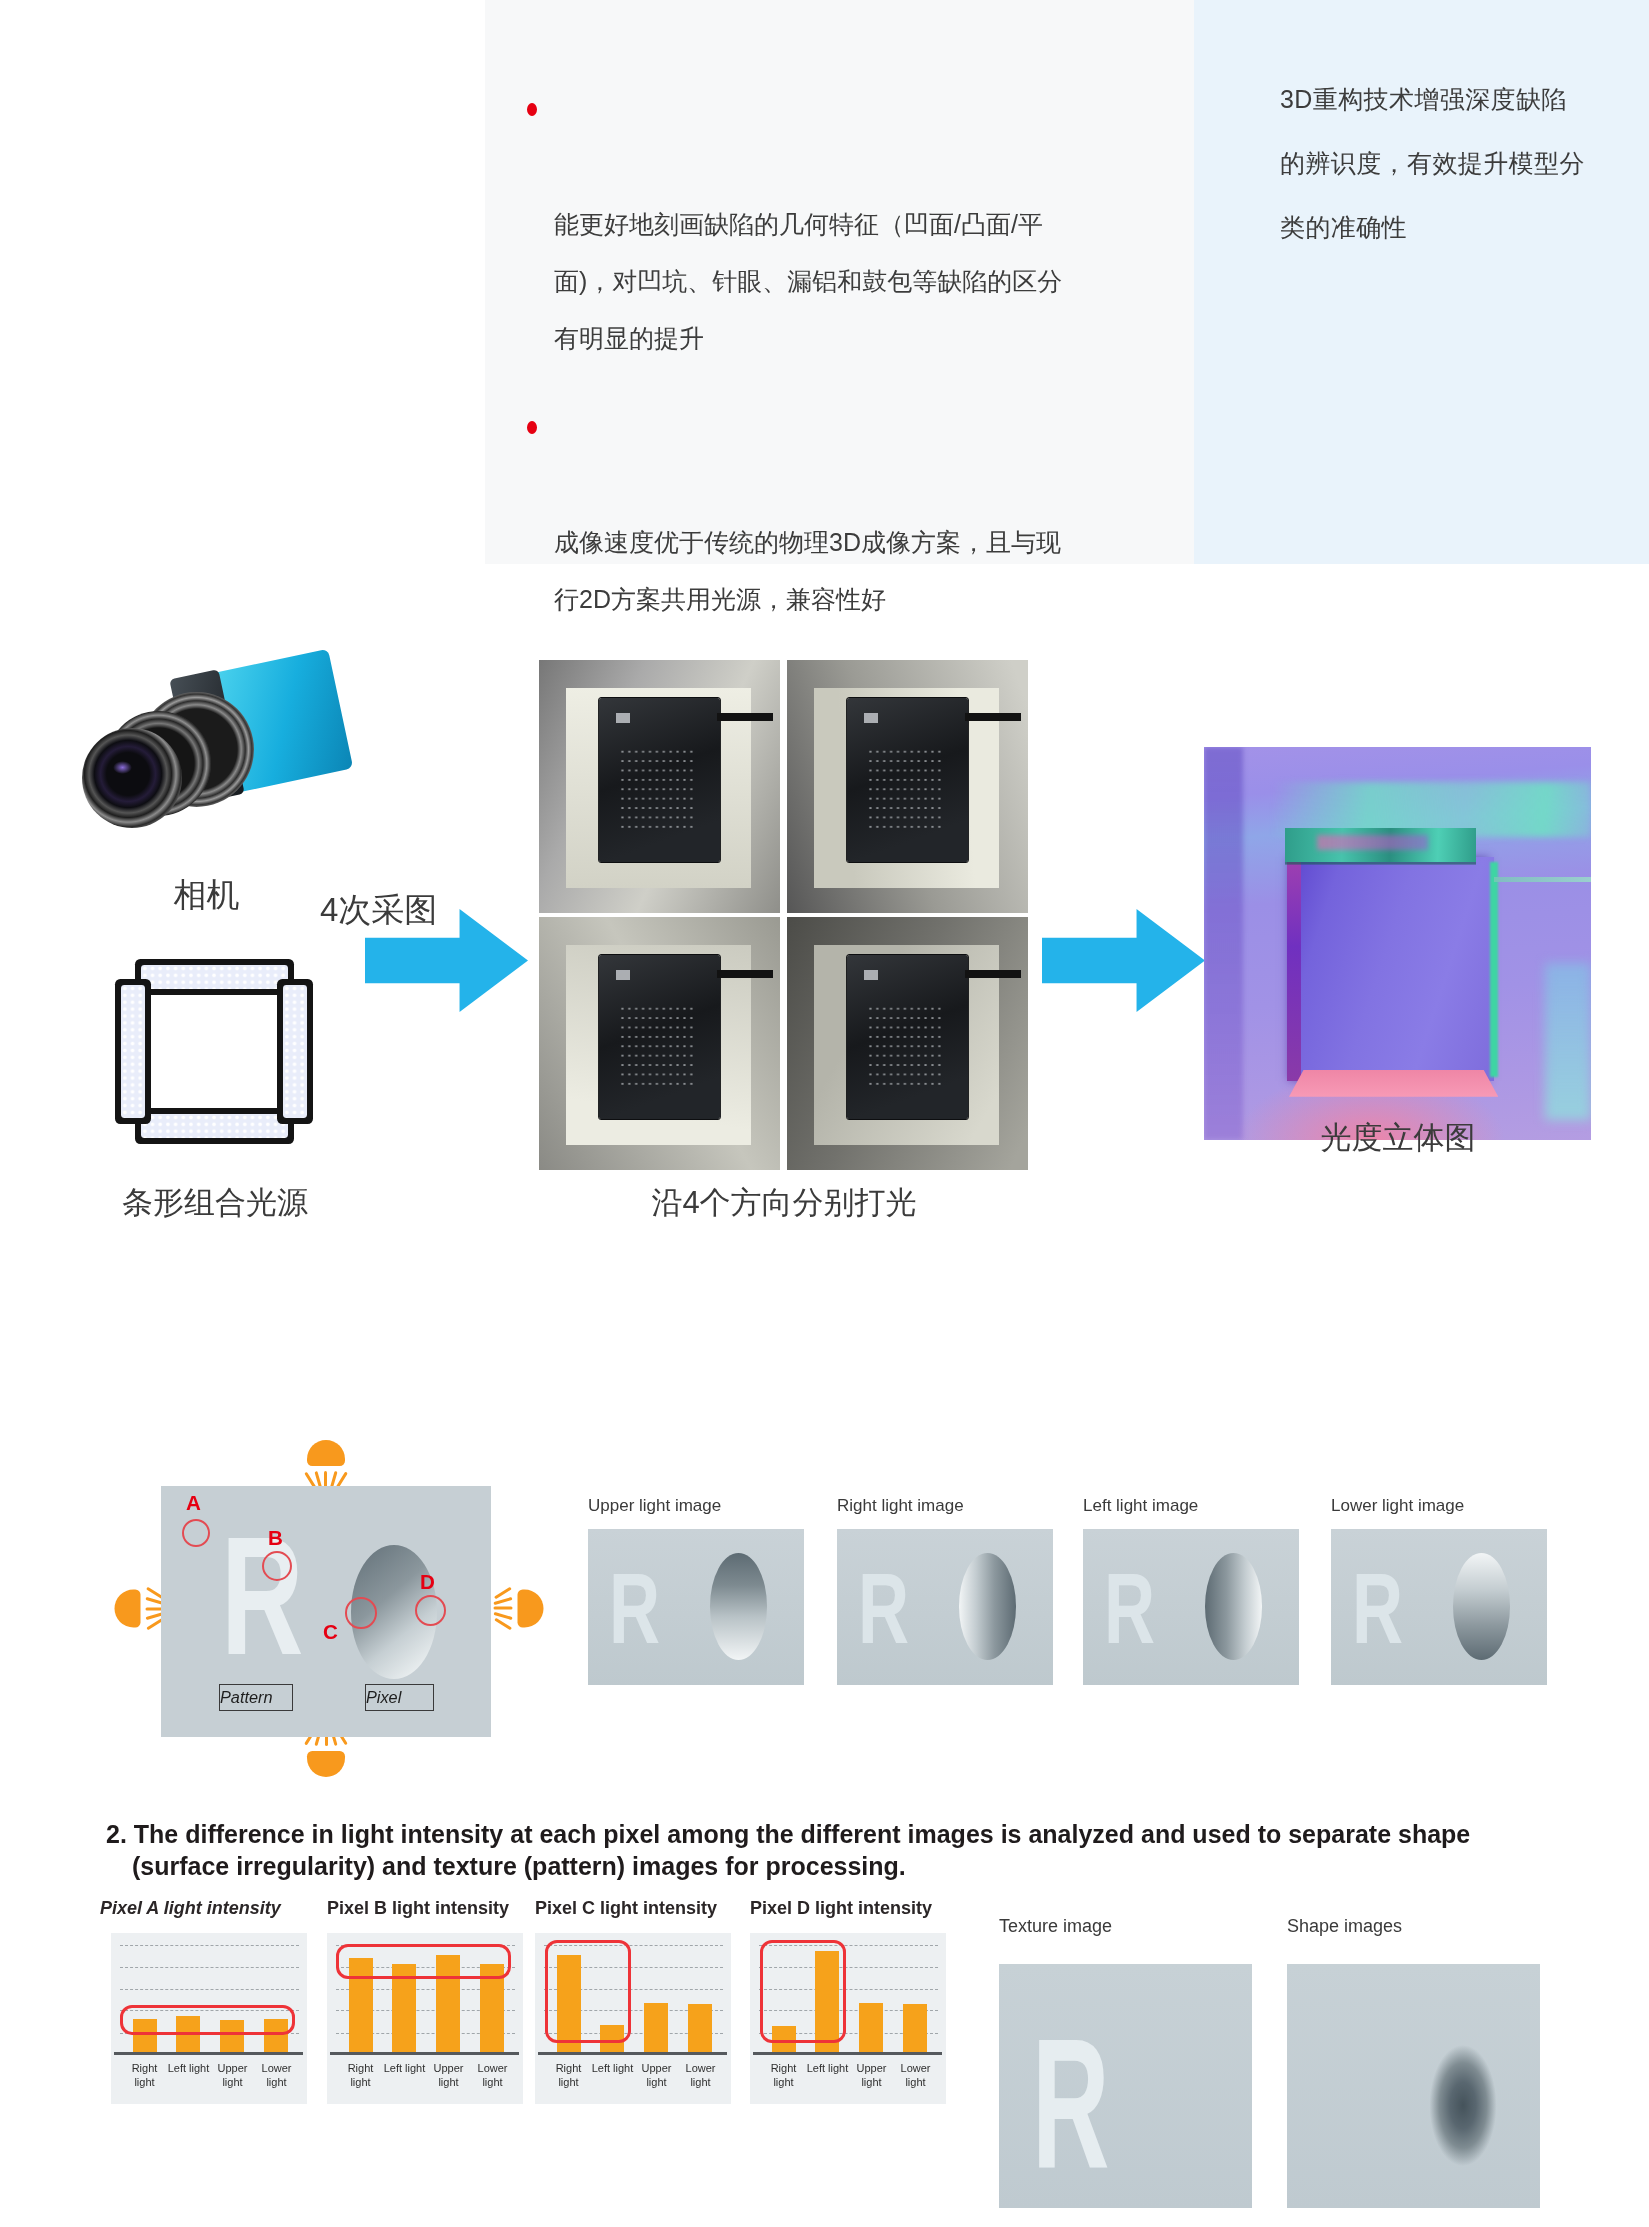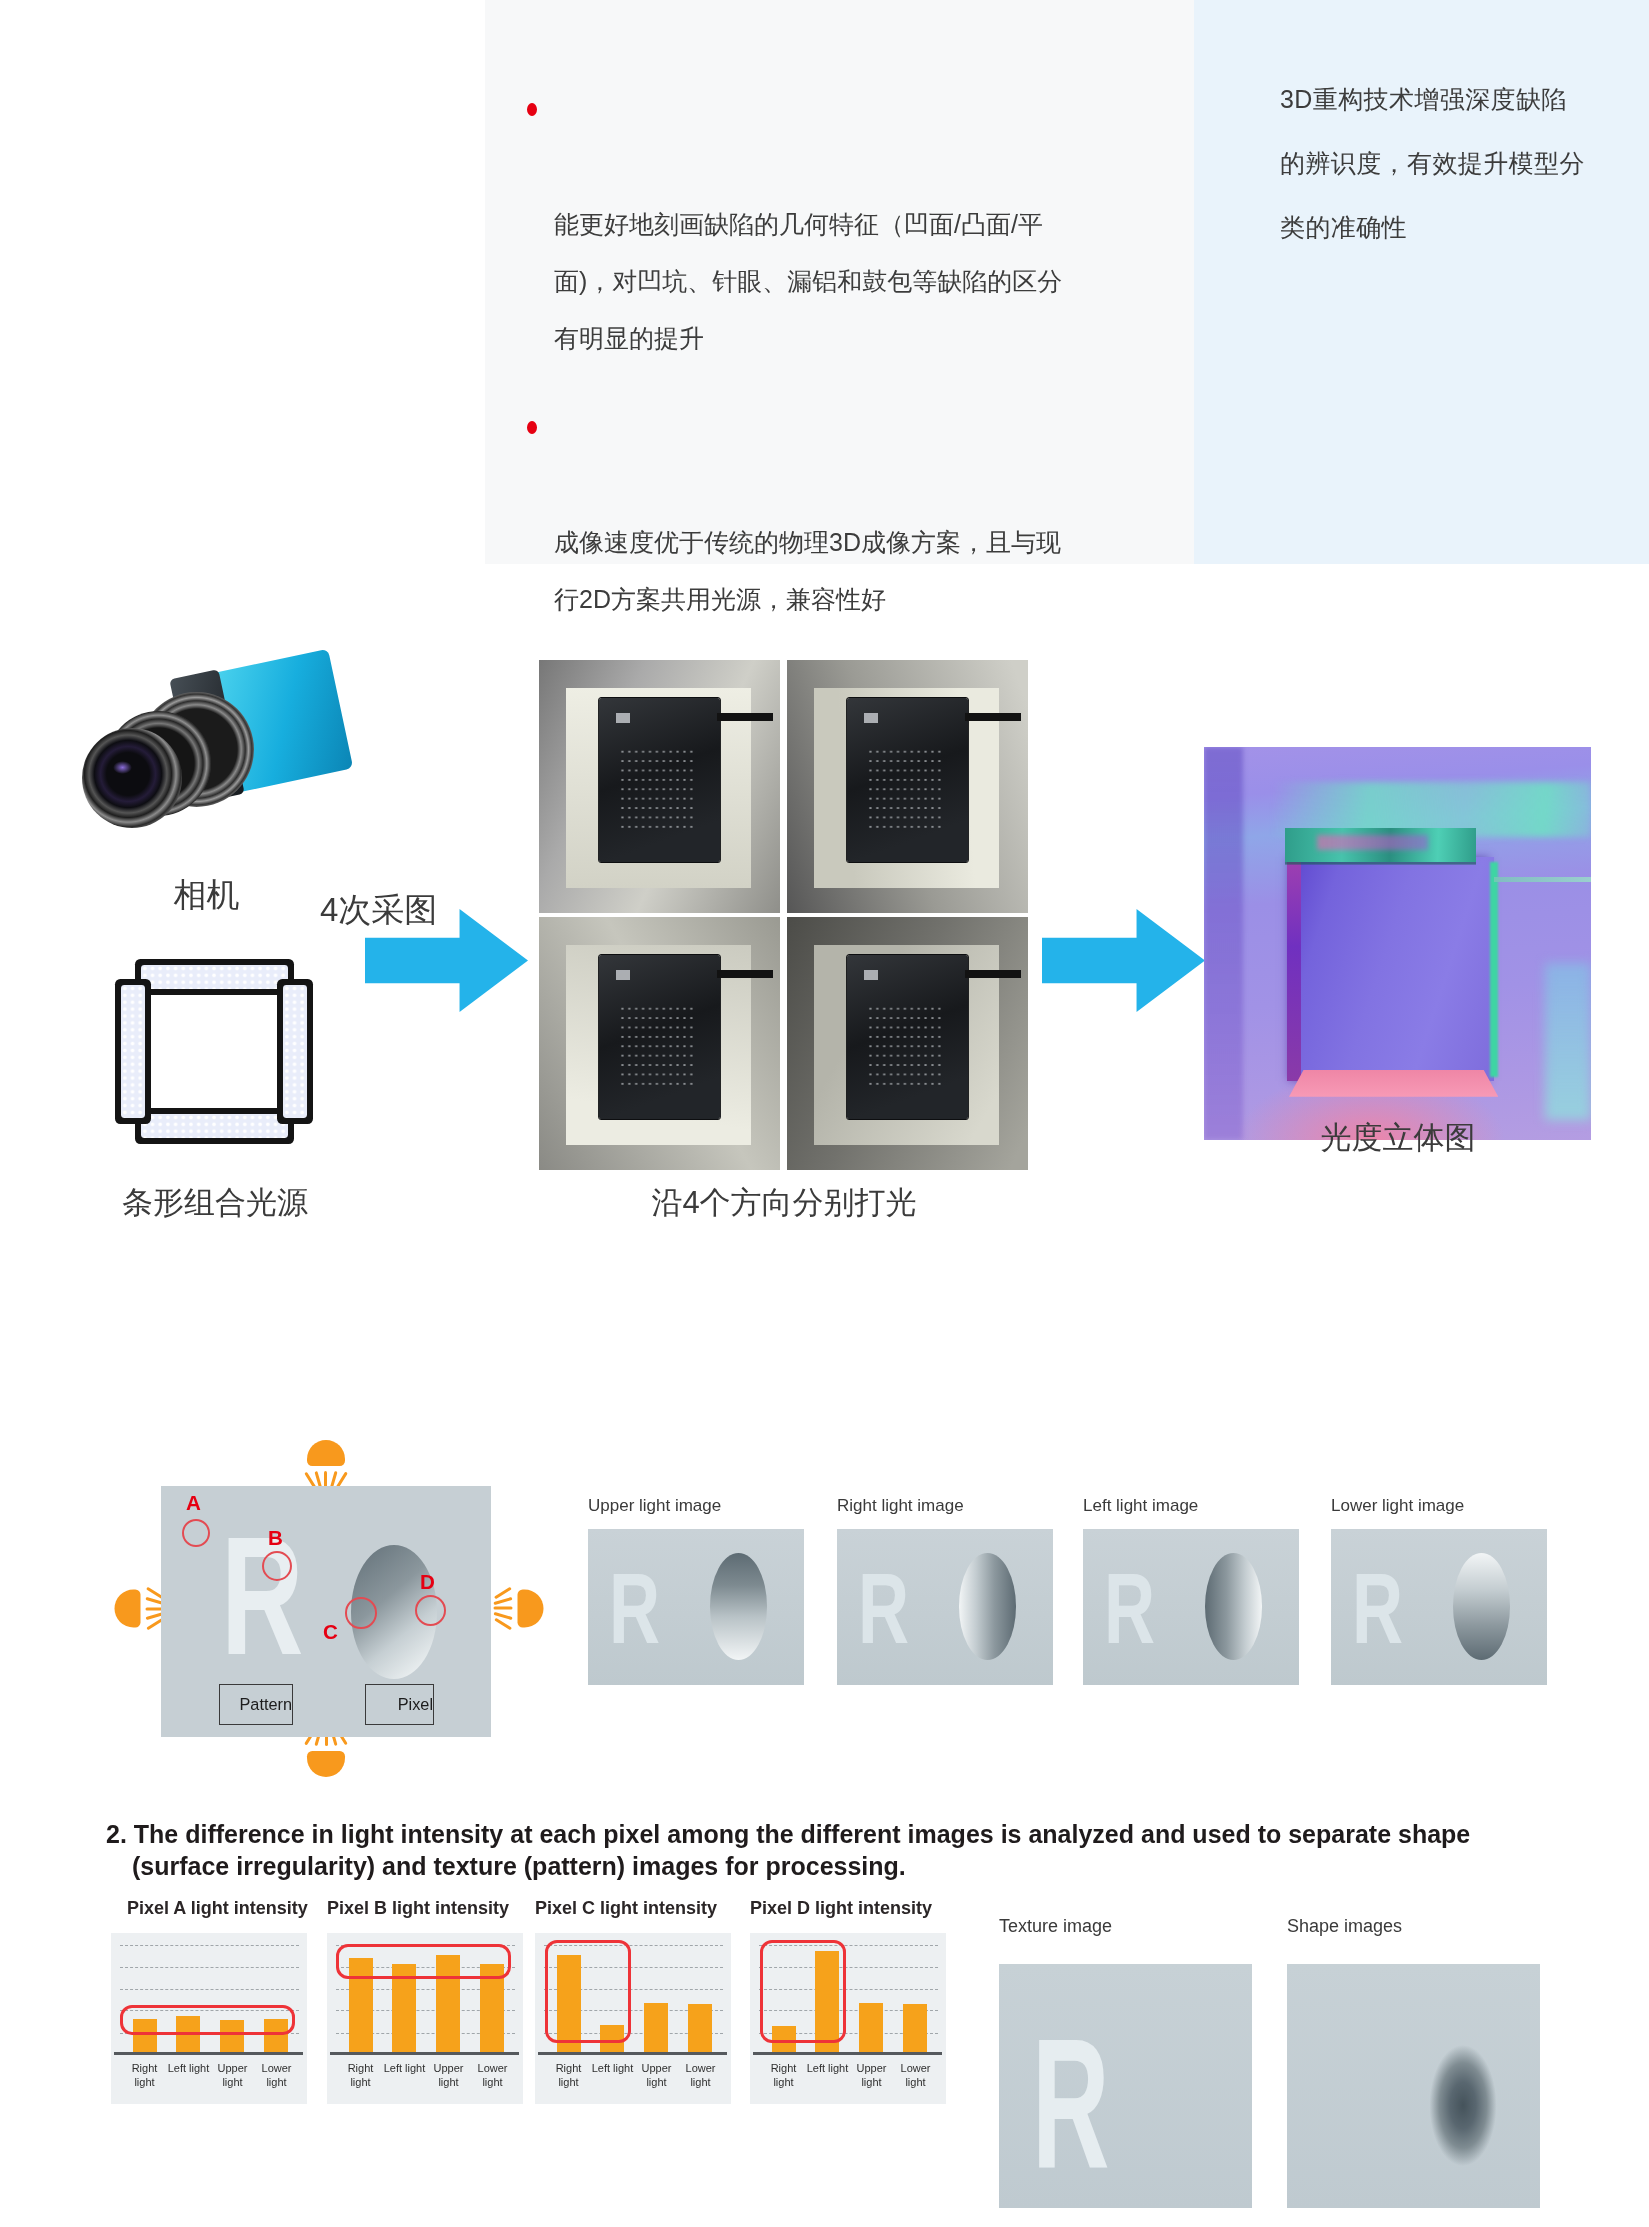--- a/index.html
+++ b/index.html
@@ -109,21 +109,21 @@
           transform:scaleX(.68);transform-origin:left top;}
   .dent-main{position:absolute;left:190px;top:59px;width:86px;height:134px;border-radius:50%;
           background:linear-gradient(140deg,#66747c 5%,#8b979d 40%,#c6cfd3 65%,#eff3f4 92%);}
   .mkr{position:absolute;border:2.6px solid #e34b52;border-radius:50%;background:transparent;}
   #mkrA{left:20.6px;top:33px;width:24px;height:24px;}
   #mkrB{left:101px;top:65px;width:26px;height:26px;}
   #mkrC{left:184px;top:111px;width:27.5px;height:27.5px;}
   #mkrD{left:254px;top:109px;width:27px;height:27px;}
   .mkr-lbl{position:absolute;color:#e60012;font-weight:bold;font-size:20.6px;}
   #lblA{left:25px;top:5.2px;} #lblB{left:107px;top:40px;} #lblC{left:162px;top:134px;} #lblD{left:259px;top:84px;}
-  .tag{position:absolute;border:1.7px solid #3a3a3a;font-size:16.3px;color:#1d1d1d;text-align:right;padding:10px 0;background:transparent;}
+  .tag{position:absolute;border:1.7px solid #3a3a3a;font-size:16.3px;color:#1d1d1d;text-align:left;padding:3px 0;background:transparent;font-style:italic;}
   #tag-pattern{left:58px;top:198px;width:72px;} #tag-dent{left:204px;top:198px;width:67px;}
 
   .lamp{position:absolute;width:48px;height:57px;}
   #lamp-top{left:302px;top:1440px;}
   #lamp-bottom{left:302px;top:1720px;transform:rotate(180deg);}
   #lamp-left{left:119px;top:1580px;transform:rotate(-90deg);}
   #lamp-right{left:491px;top:1580px;transform:rotate(90deg);}
   .dome{position:absolute;left:5.2px;top:0;width:38px;height:26px;background:#f8991d;border-radius:19px 19px 5.2px 5.2px;}
   .ray{position:absolute;top:31px;width:3.4px;height:19px;background:#f8991d;border-radius:1.7px;}
   .ray:nth-child(2){left:6.9px;transform:rotate(-32deg);}
@@ -139,21 +139,21 @@
   .limg .lr{position:absolute;left:20.6px;top:29px;font-size:101px;line-height:1;font-weight:bold;color:#dce5e9;
             transform:scaleX(.7);transform-origin:left top;}
   .limg .oval{position:absolute;left:122px;top:24px;width:57px;height:107px;border-radius:50%;}
   .ov-u{background:linear-gradient(to bottom,#5d6b73 0%,#7d8a90 30%,#b9c3c7 60%,#f2f5f6 100%);}
   .ov-r{background:linear-gradient(to right,#f2f5f6 0%,#c3ccd0 30%,#8c989e 62%,#5d6b73 100%);}
   .ov-l{background:linear-gradient(to right,#5d6b73 0%,#8c989e 38%,#c3ccd0 70%,#f2f5f6 100%);}
   .ov-lo{background:linear-gradient(to bottom,#f2f5f6 0%,#c3ccd0 35%,#8c989e 68%,#5d6b73 100%);}
 
   
   .chart-title{position:absolute;top:1898px;font-size:18px;font-weight:bold;color:#2b2627;}
-  #ct0{left:127px;} #ct1{left:327px;} #ct2{left:535px;text-align:center;} #ct3{left:750px;}
+  #ct0{left:100px;font-style:italic;} #ct1{left:327px;} #ct2{left:535px;text-align:center;} #ct3{left:750px;}
   .chart-panel{position:absolute;top:1933px;width:196px;height:171px;background:#edf0f2;}
   #cp0{left:111px;} #cp1{left:327px;} #cp2{left:535px;} #cp3{left:750px;}
   .grid-line{position:absolute;left:8.6px;width:179px;height:0;border-top:1.7px dashed #a0a6aa;}
   .axis-line{position:absolute;left:3.4px;width:189px;height:3.4px;background:#55595d;}
   .bar{position:absolute;width:24px;background:#f6a21b;}
   .cat{position:absolute;width:45px;text-align:center;font-size:11px;line-height:13.7px;color:#2f2f2f;top:129px;}
   .rbox{position:absolute;border:3.4px solid #ee3338;border-radius:12px;box-sizing:border-box;background:transparent;}
 
   .fig-label{position:absolute;top:1916px;font-size:18px;color:#3a3a3a;}
   #fl0{left:999px;} #fl1{left:1287px;}

